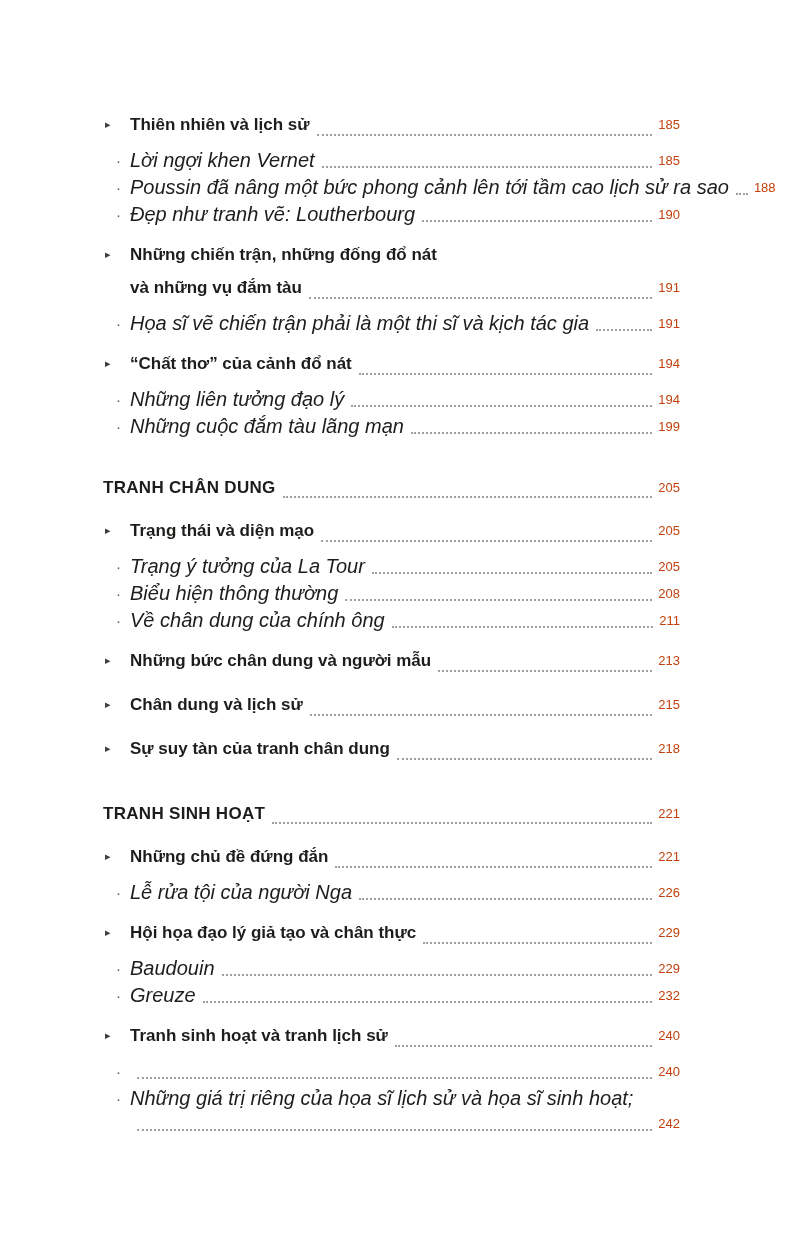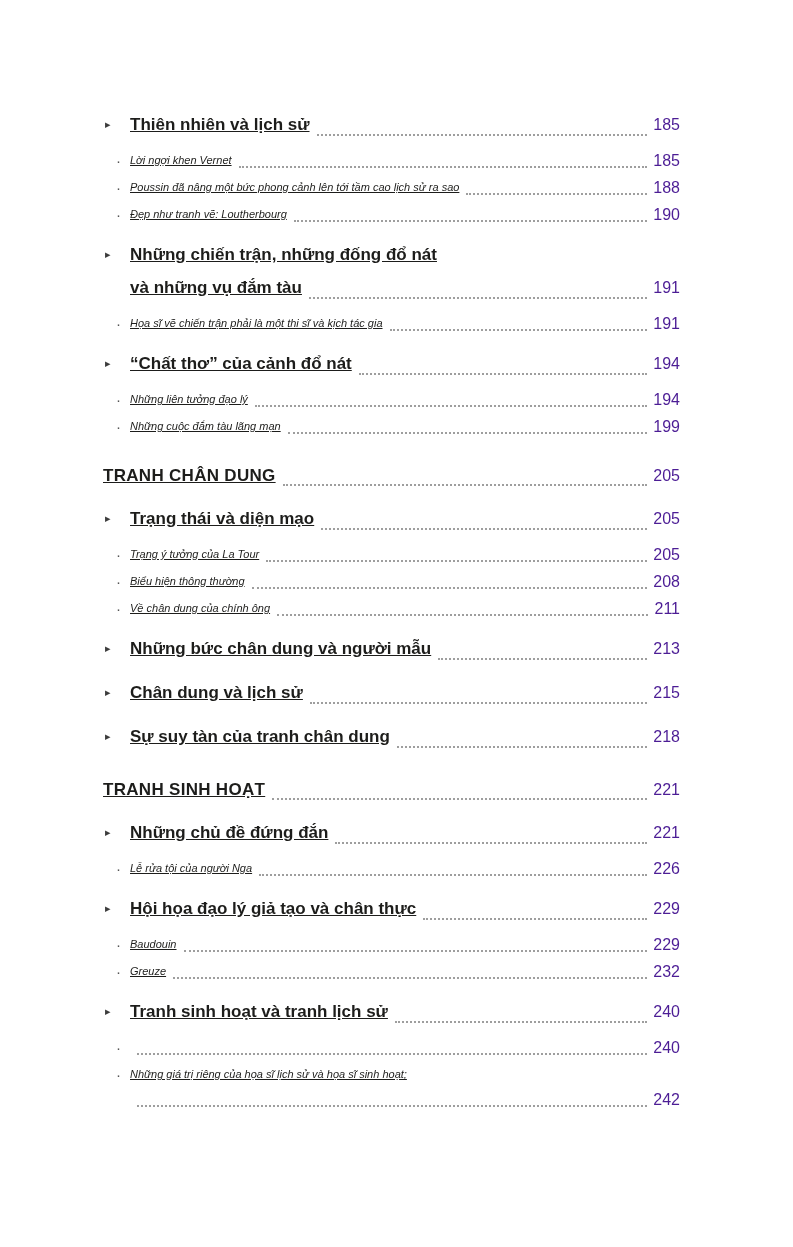--- a/index.html
+++ b/index.html
@@ -37,66 +37,65 @@
   .entry .body {
     flex: 1;
     min-width: 0;
   }
   .line {
     display: flex;
     align-items: flex-end;
   }
   .line .txt {
     white-space: nowrap;
-    text-decoration: underline;
   }
   .leader {
     flex: 1;
     min-width: 12px;
     border-bottom: 2px dotted #9e9e9e;
     margin: 0 6px 5px 7px;
   }
   .pagenum {
     flex: none;
-    font-size: 16px;
+    font-size: 13px;
     font-weight: 400;
     font-style: normal;
-    color: #4c1d95;
+    color: #c2410c;
   }
   
   .entry.chapter { margin-top: 11px; }
   .entry.chapter .line { line-height: 33px; }
   .entry.chapter .txt {
     font-size: 17px;
     font-weight: 700;
   }
   .entry.chapter .marker {
     font-size: 11px;
     line-height: 33px;
     padding-left: 2px;
   }
   .entry.chapter .pagenum { line-height: 33px; }
   
   .entry.sub { margin-top: 2px; }
   .entry.chapter + .entry.sub { margin-top: 7px; }
   .entry.sub .line { line-height: 25px; }
   .entry.sub .txt {
-    font-size: 11px;
+    font-size: 20px;
     font-style: italic;
     font-weight: 400;
   }
   .entry.sub .marker {
     font-size: 15px;
     line-height: 25px;
     padding-left: 13px;
     color: #555;
   }
   .entry.sub .pagenum { line-height: 25px; }
   
-  .entry.section { margin-top: 22px; }
+  .entry.section { margin-top: 34px; }
   .entry.section .line { line-height: 30px; }
   .entry.section .txt {
     font-size: 17px;
     font-weight: 700;
     letter-spacing: 0.3px;
   }
   .entry.section .pagenum { line-height: 30px; }
   .entry:first-child { margin-top: 0; }
 </style>
 </head>

